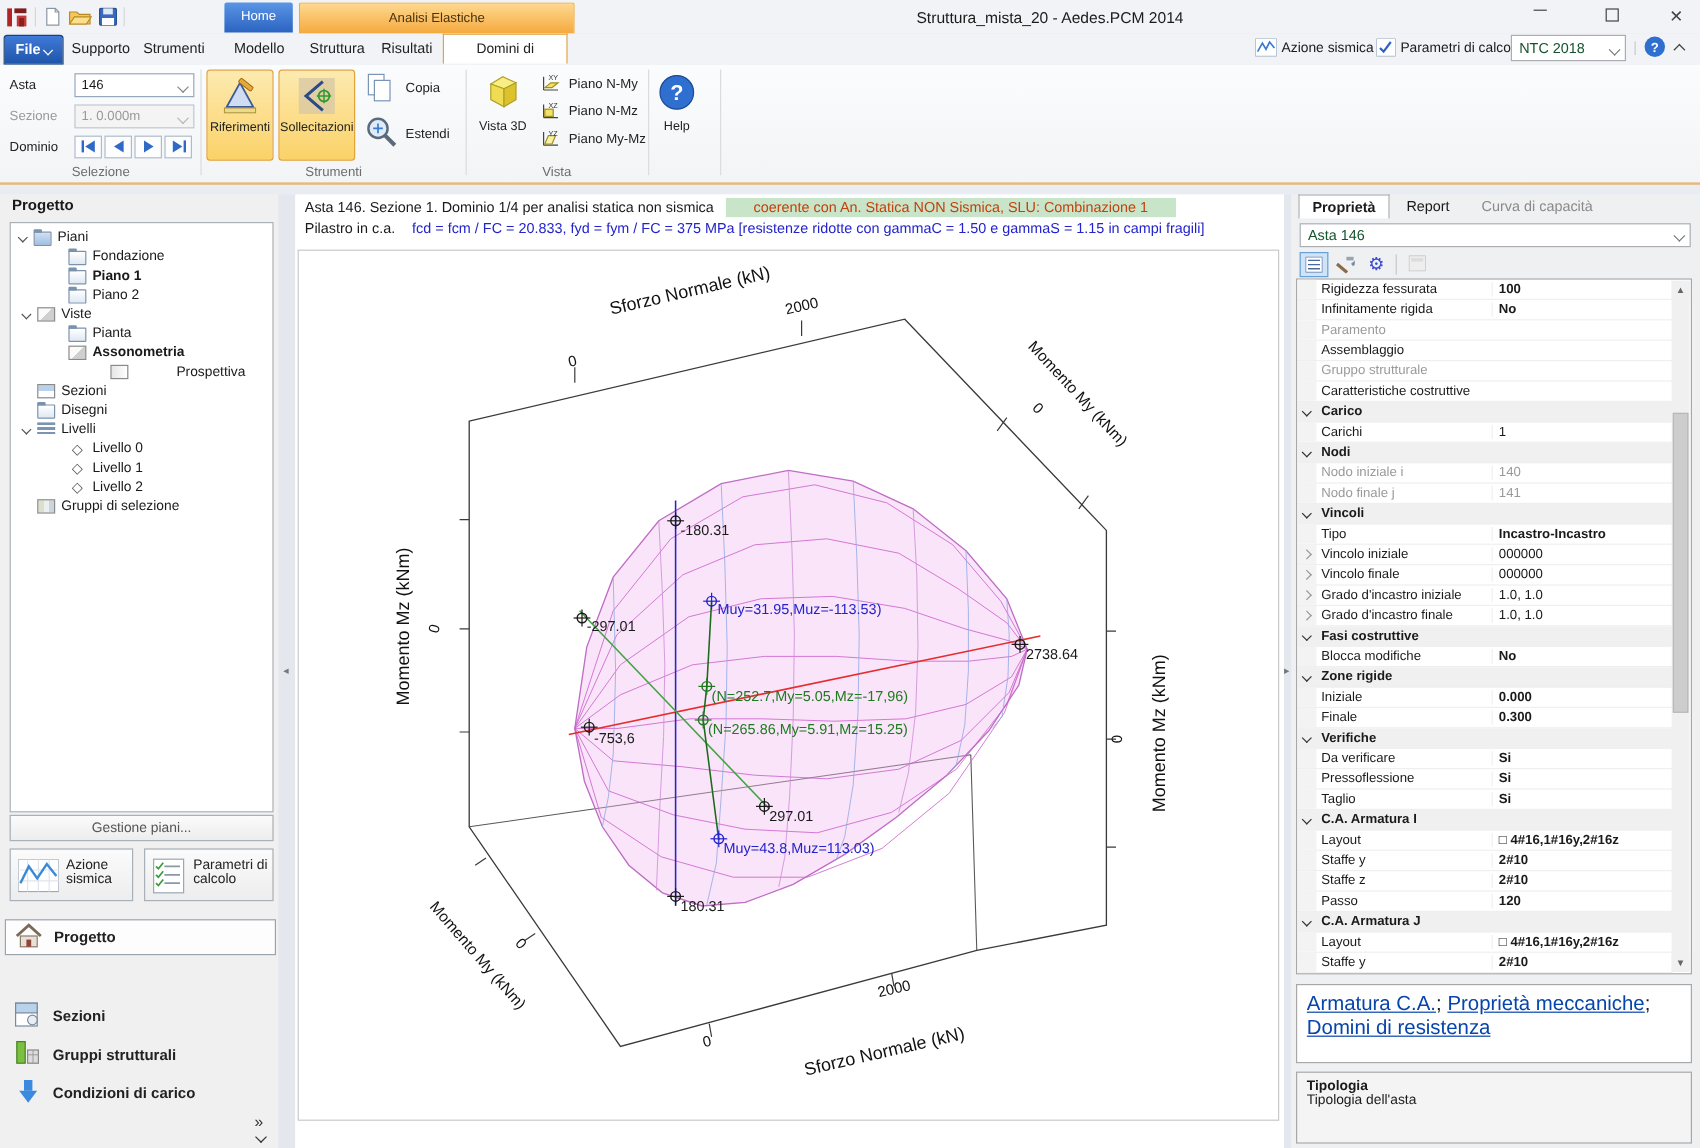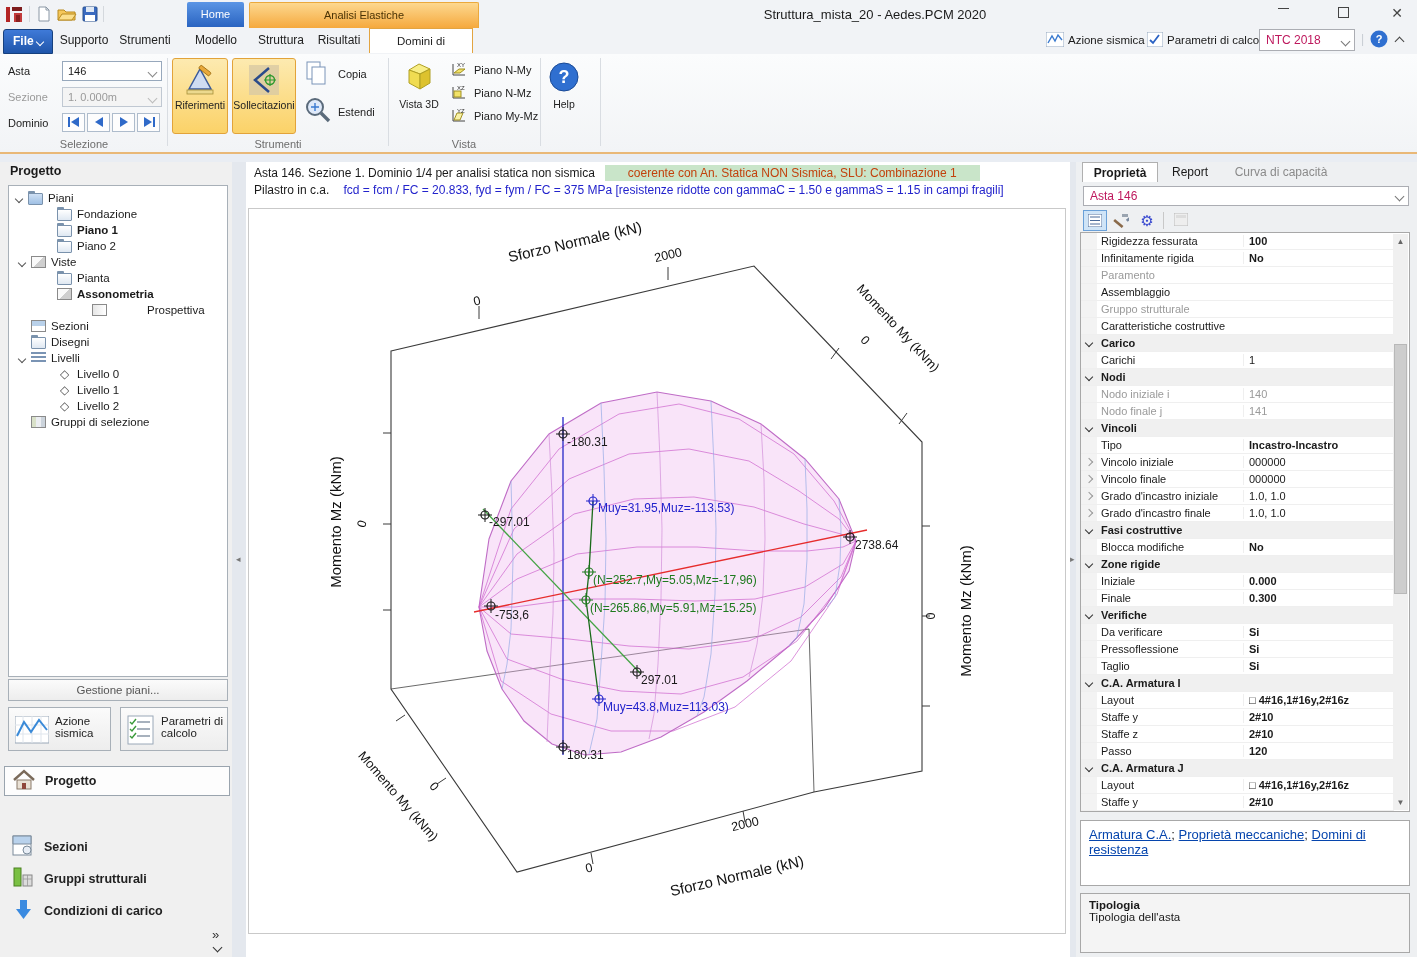--- a/index.html
+++ b/index.html
@@ -17,21 +17,21 @@
   
   .filebtn{position:absolute;left:3px;top:1px;width:48px;height:23px;border-radius:3px 3px 0 0;
     background:linear-gradient(#3f7ad8,#1f55aa);border:1px solid #16407e;color:#fff;font-weight:bold;
     font-size:12px;text-align:center;line-height:22px}
   .rtab{position:absolute;top:0;height:25px;line-height:25px;text-align:center;font-size:12px;color:#222}
   .ctxhdr{position:absolute;top:-26px;height:25px;line-height:25px;text-align:center;font-size:11px;border-radius:2px 2px 0 0}
   .hdr-home{background:linear-gradient(#5b95e5,#2a64c1);color:#fff}
   .hdr-ana{background:linear-gradient(#fdd88f,#f5a93e);color:#4a3305;border:1px solid #eba93c;border-bottom:0}
   .rtab.sel{background:#fff;border:1px solid #e2a441;border-bottom:0;box-sizing:border-box}
   .smallsel{position:absolute;height:22px;background:#fff;border:1px solid #abadb3;box-sizing:border-box;
-    font-size:12px;line-height:20px;padding-left:6px;color:#be185d}
+    font-size:12px;line-height:20px;padding-left:6px;color:#14532d}
   .ddarrow{position:absolute;right:5px;top:8px}
   
   .chev{display:inline-block;width:6px;height:6px;border:solid #555;border-width:0 0 1.6px 1.6px;transform:rotate(-45deg);vertical-align:middle}
   .chev.right{transform:rotate(-135deg)}
   .chev.up{transform:rotate(135deg)}
   .chev.small{width:5px;height:5px}
   
   .ribbon{position:absolute;left:0;top:54px;width:1417px;height:98px;background:linear-gradient(#fbfcfd,#f2f4f6)}
   .ribbon:after{content:"";position:absolute;left:0;bottom:-2px;width:100%;height:2px;background:#e9b877}
   .gsep{position:absolute;top:4px;width:1px;height:88px;background:#d9dde2}
@@ -88,21 +88,21 @@
   .pgut{width:16px;flex:none;text-align:center;background:#f3f3f3;height:100%;display:flex;align-items:center;justify-content:center}
   .pname{width:142px;flex:none;padding-left:4px;white-space:nowrap;overflow:hidden}
   .pval{flex:1;padding-left:5px;border-left:1px solid #efefef;white-space:nowrap;overflow:hidden}
   .pval.b{font-weight:bold}
   .prow.gray .pname,.prow.gray .pval{color:#9a9a9a}
   .prow.pcat{background:#f0f0f0;font-weight:bold}
   .prow.pcat .pgut{background:#f0f0f0}
   .vscroll{position:absolute;right:1px;top:1px;width:15px;height:576px;background:#f0f0f0}
   .vthumb{position:absolute;left:1px;width:13px;background:#cdcdcd;border:1px solid #b8b8b8;box-sizing:border-box}
   .varrow{position:absolute;left:0;width:15px;height:15px;background:#f0f0f0;text-align:center;font-size:8px;color:#666;line-height:15px}
-  .linkbox{position:absolute;left:4px;top:658px;width:330px;height:66px;background:#fff;border:1px solid #a8a8a8;box-sizing:border-box;padding:6px 8px;font-size:13px}
+  .linkbox{position:absolute;left:4px;top:658px;width:330px;height:66px;background:#fff;border:1px solid #a8a8a8;box-sizing:border-box;padding:6px 8px;font-size:17px}
   .linkbox a{color:#0645ad}
   .descbox{position:absolute;left:4px;top:731px;width:330px;height:60px;background:#f4f4f4;border:1px solid #a8a8a8;box-sizing:border-box;padding:5px 8px;font-size:11.5px}
 </style>
 </head>
 <body>
 
 <div class="titlebar">
   <svg class="abs" style="left:5px;top:4px" width="20" height="20">
     <rect x="1" y="3" width="4" height="15" fill="#b32424"></rect>
       <rect x="7" y="3" width="10" height="4" fill="#7e1d1d"></rect>
@@ -117,21 +117,21 @@
   <svg class="abs" style="left:57px;top:6px" width="20" height="16">
     <path d="M1 4 h6 l2 2 h9 v8 h-17 z" fill="#f5c75a" stroke="#b88a20"></path>
       <path d="M1 14 l4 -6 h14 l-4 6 z" fill="#fbdf8d" stroke="#b88a20"></path>
   </svg>
   <svg class="abs" style="left:82px;top:6px" width="16" height="16">
     <rect x="1" y="1" width="14" height="14" rx="1" fill="#3a6ac0" stroke="#28508f"></rect>
     <rect x="4" y="1" width="8" height="5" fill="#dfe8f4"></rect>
       <rect x="3" y="9" width="10" height="6" fill="#fff"></rect>
   </svg>
   <div class="qsep" style="left:103px"></div>
-  <div class="wtitle">Struttura_mista_20 - Aedes.PCM 2020</div>
+  <div class="wtitle">Struttura_mista_20 - Aedes.PCM 2014</div>
   <div class="winbtn" style="left:1262px"><span class="minline"></span></div>
   <div class="winbtn" style="left:1322px"><span class="maxbox"></span></div>
   <div class="winbtn" style="left:1376px;font-size:14px;padding-top:3px;box-sizing:border-box"><span>✕</span></div>
 </div>
 
 <div class="tabstrip">
   <div class="filebtn"><span>File</span> <span class="chev" style="border-color:#fff;width:5px;height:5px"></span></div>
   <div class="rtab" style="left:58px;width:52px">Supporto</div>
   <div class="rtab" style="left:116px;width:58px">Strumenti</div>
 

